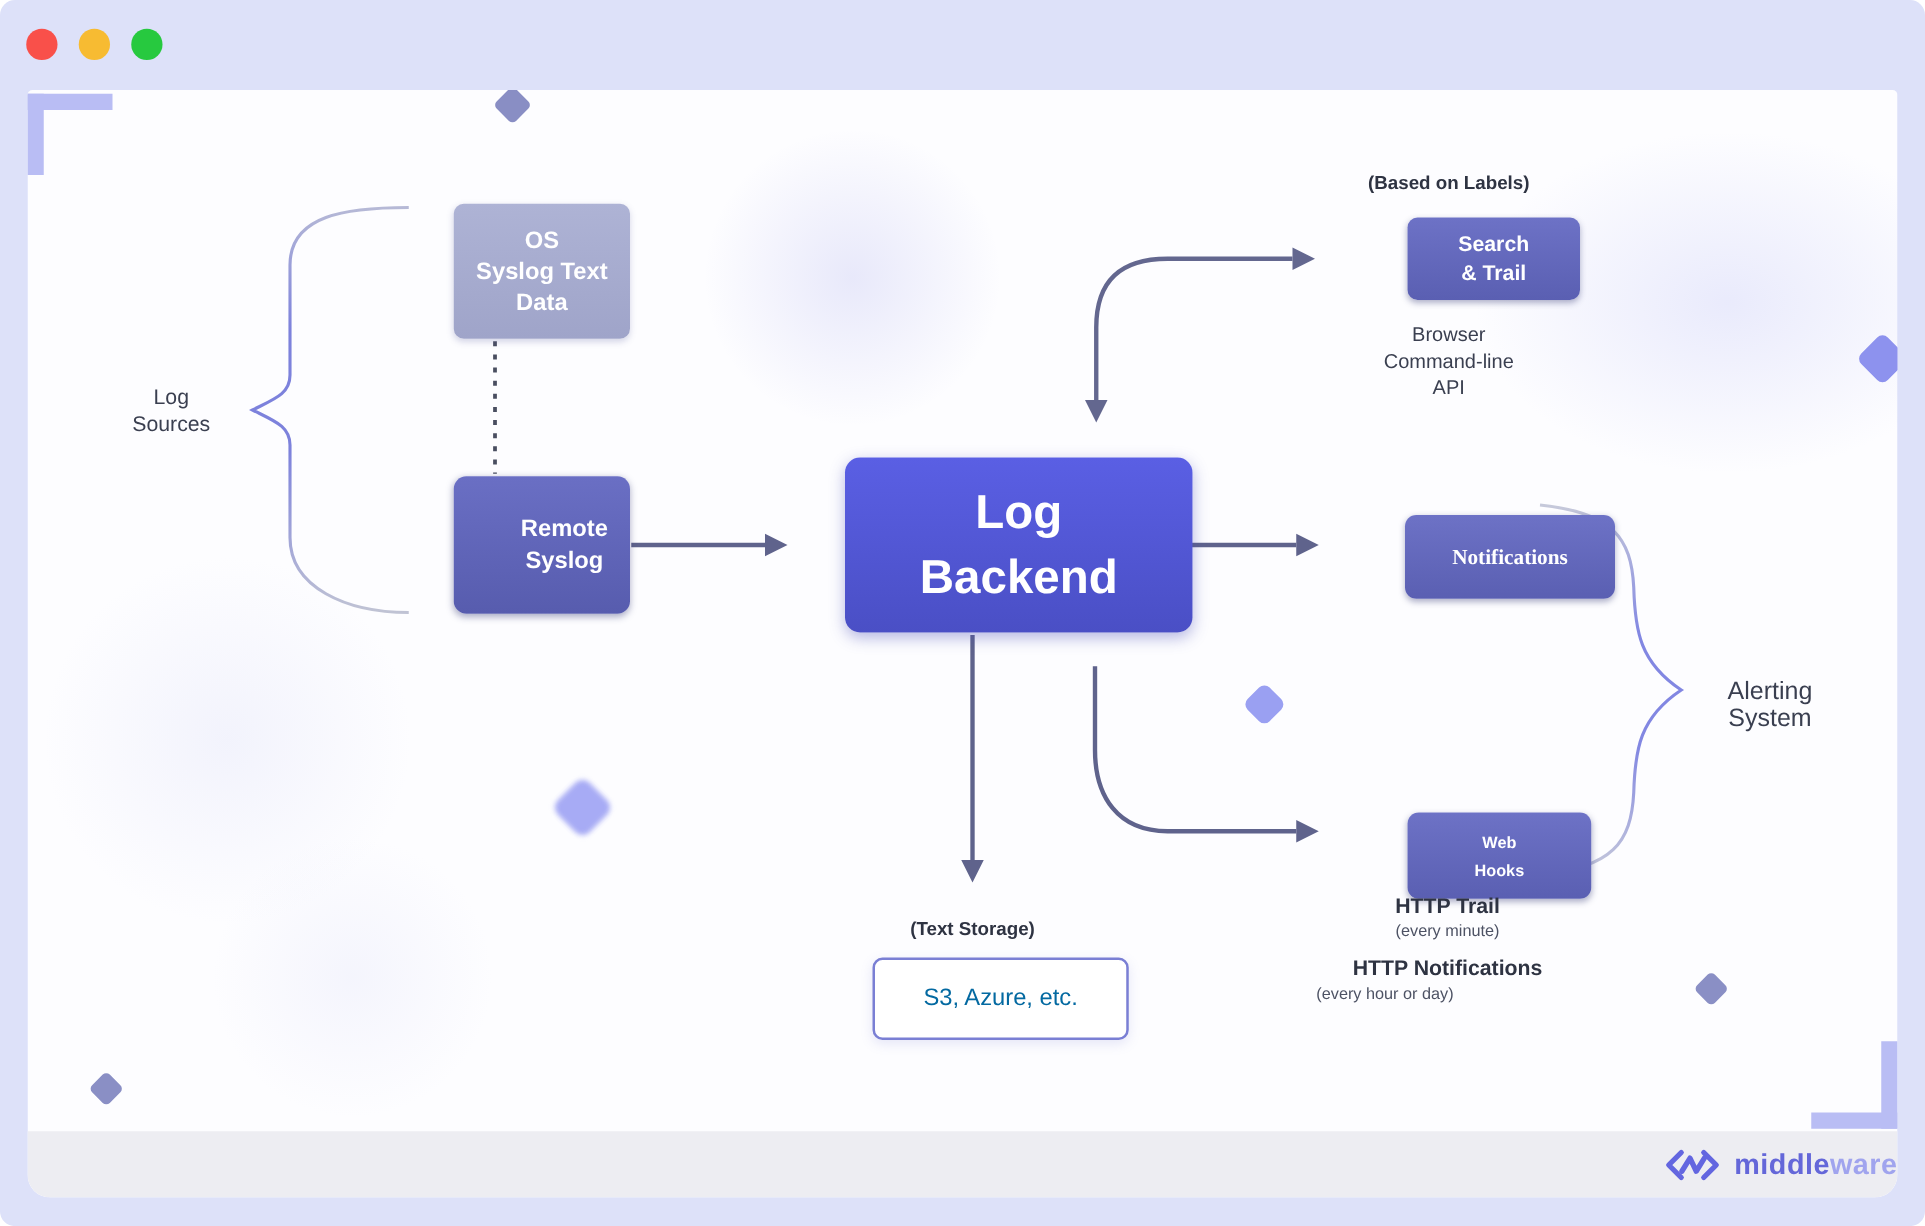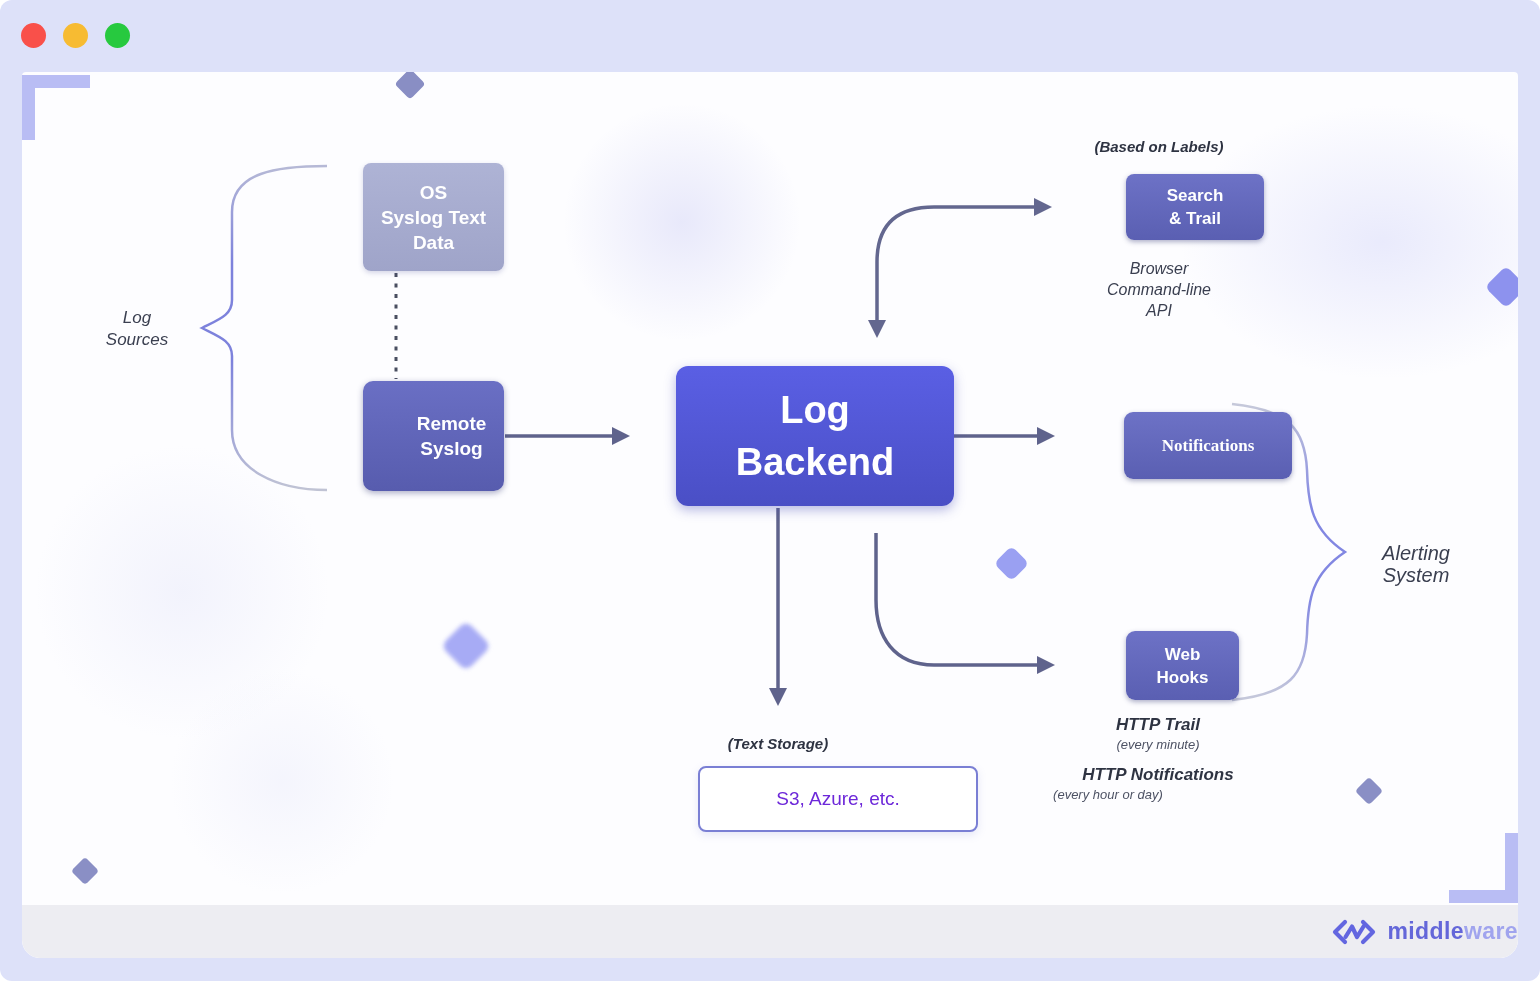--- a/index.html
+++ b/index.html
@@ -37,28 +37,28 @@
     box-shadow:0 2px 6px rgba(45,50,110,0.40);padding-left:36px; }
   .node-backend { left:618px; top:294px; width:278px; height:140px; border-radius:12px;
     background:linear-gradient(180deg,#5a5fe4,#4a4fc5); font-size:38px; line-height:52px; font-weight:700;
     box-shadow:0 4px 12px rgba(66,70,180,0.38); }
   .node-search { left:1068px; top:102px; width:138px; height:66px; border-radius:8px;
     background:linear-gradient(180deg,#6d72c6,#5a5fb2); font-size:17px; line-height:23px;
     box-shadow:0 2px 5px rgba(45,50,110,0.38); }
   .node-notif { left:1066px; top:340px; width:168px; height:67px; border-radius:9px;
     background:linear-gradient(180deg,#6d72c6,#5a5fb2); font-size:17px;
     box-shadow:0 2px 5px rgba(45,50,110,0.38);font-family:Liberation Serif, serif; }
-  .node-hooks { left:1068px; top:559px; width:113px; height:69px; border-radius:9px;
-    background:linear-gradient(180deg,#6d72c6,#5a5fb2); font-size:17px; line-height:23px;
+  .node-hooks { left:1068px; top:578px; width:147px; height:69px; border-radius:9px;
+    background:linear-gradient(180deg,#6d72c6,#5a5fb2); font-size:13px; line-height:23px;
     box-shadow:0 2px 5px rgba(45,50,110,0.38); }
-  .node-s3 { left:640px; top:694px; width:280px; height:66px; border-radius:8px;
-    background:#ffffff; border:2.5px solid #7a7fd4; color:#6d28d9; font-size:19px; font-weight:500;
+  .node-s3 { left:640px; top:694px; width:205px; height:66px; border-radius:8px;
+    background:#ffffff; border:2.5px solid #7a7fd4; color:#0369a1; font-size:19px; font-weight:500;
     box-shadow:0 3px 9px rgba(120,125,210,0.18); }
 
-  .lbl { position:absolute; color:#3a3f50; text-align:center; white-space:pre-line;font-style:italic; }
+  .lbl { position:absolute; color:#3a3f50; text-align:center; white-space:pre-line; }
   .lbl-logsources { left:65px; top:235px; width:100px; font-size:17px; font-weight:500; line-height:22px; }
   .lbl-basedon { left:1037px; top:66px; width:200px; font-size:15px; font-weight:700; color:#2e3342; }
   .lbl-searchsub { left:1037px; top:186px; width:200px; font-size:16px; font-weight:500; line-height:21px; }
   .lbl-alerting { left:1344px; top:458px; width:100px; font-size:20px; font-weight:500; line-height:22px;margin-top:12px; }
   .lbl-cloud { left:656px; top:663px; width:200px; font-size:15px; font-weight:700; color:#2e3342; }
   .lbl-httpalerts { left:1006px; top:643px; width:260px; font-size:17px; font-weight:700; color:#2e3342; }
   .lbl-freq1 { left:1006px; top:665px; width:260px; font-size:13px; font-weight:500; color:#4d5264; }
   .lbl-httpnotif { left:1006px; top:693px; width:260px; font-size:17px; font-weight:700; color:#2e3342; }
   .lbl-freq2 { left:956px; top:715px; width:260px; font-size:13px; font-weight:500; color:#4d5264; }
 

